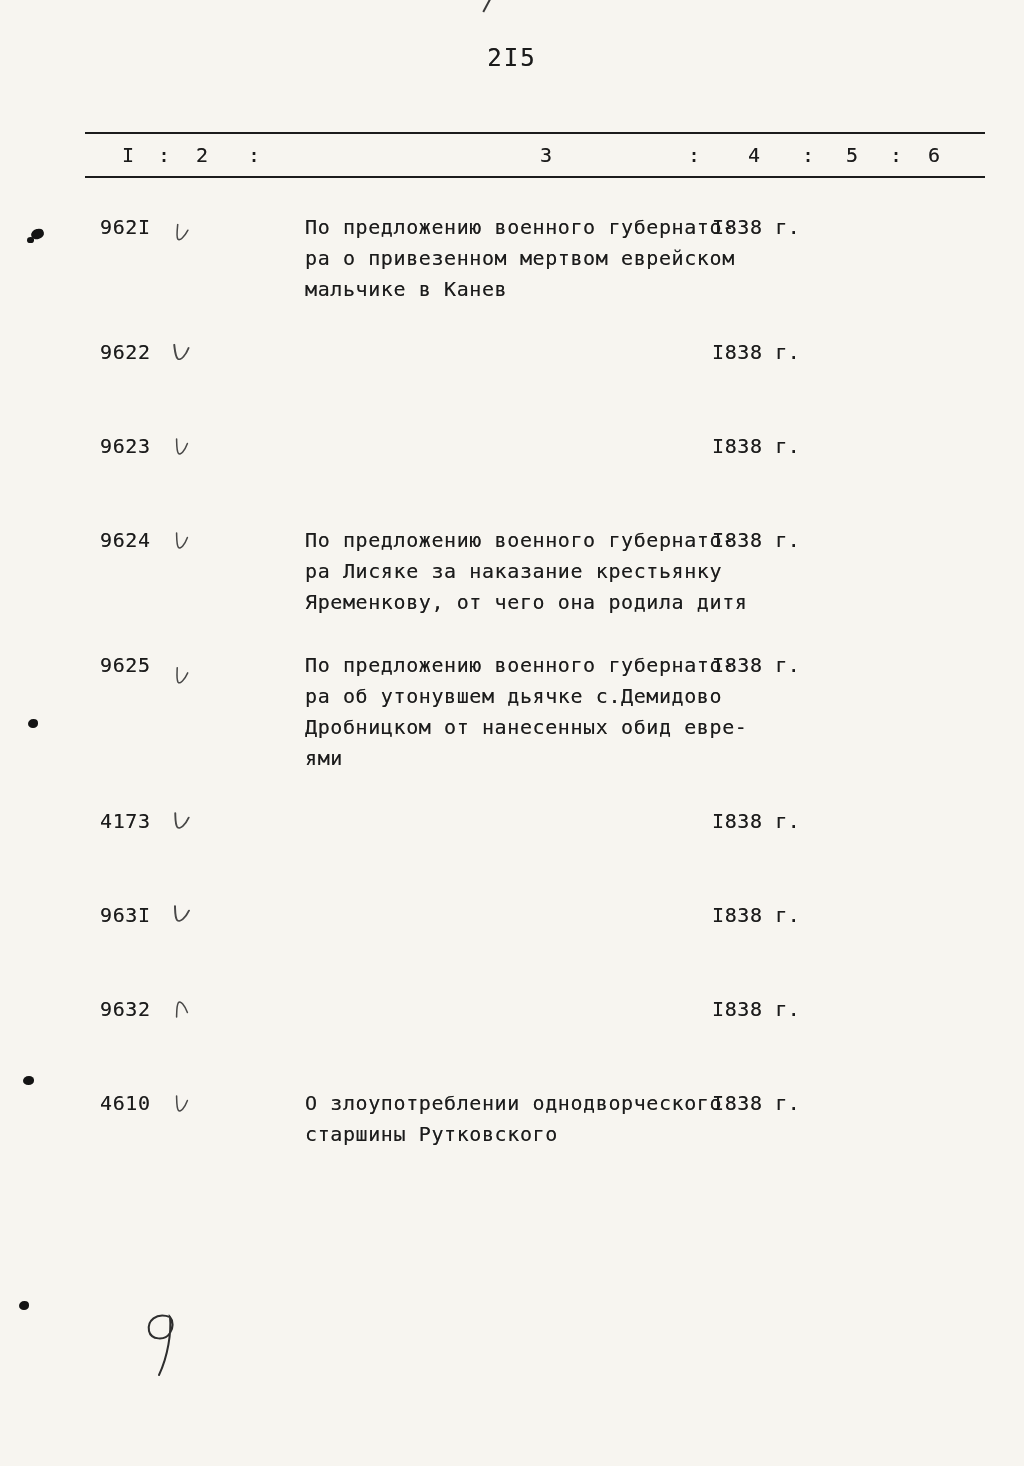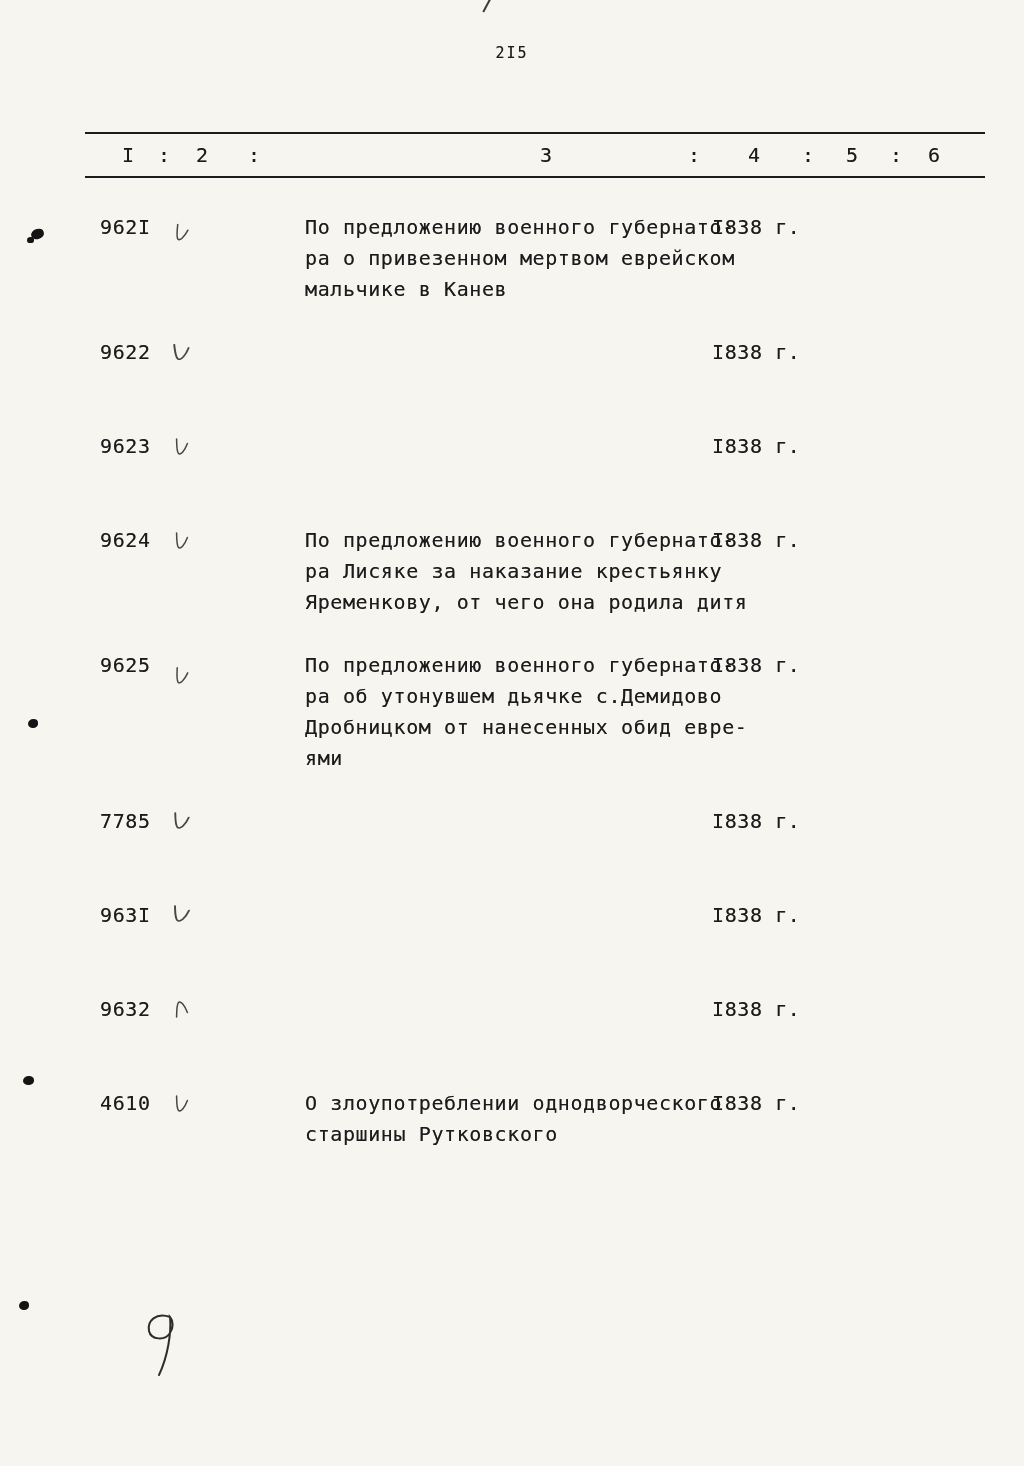--- a/index.html
+++ b/index.html
@@ -9,21 +9,21 @@
     background:#f7f5f0;
     font-family:"DejaVu Sans Mono", "Liberation Mono", monospace;
     color:#1b1b1b;
     position:relative;
     overflow:hidden;
     text-shadow:0 0 0.5px rgba(25,25,25,.55);
   }
 
   .page-number {
     position:absolute; top:44px; left:0; width:100%;
-    text-align:center; font-size:15px; letter-spacing:2px;
+    text-align:center; font-size:24px; letter-spacing:2px;
   }
 
   
   .table-header { position:absolute; top:132px; left:0; width:100%; height:48px; font-size:20px; }
   .rule { position:absolute; left:85px; width:900px; height:2px; background:#1c1c1c; }
   .rule-top { top:0; }
   .rule-bottom { top:44px; }
   .hcell { position:absolute; top:11px; letter-spacing:1px; }
 
   
@@ -140,21 +140,21 @@
     </div>
     <div class="desc">По предложению военного губернато-
 ра об утонувшем дьячке с.Демидово
 Дробницком от нанесенных обид евре-
 ями</div>
     <span class="year">I838 г.</span>
   </div>
 
   <div class="entry">
     <div class="num-wrap">
-      <span class="num">7785</span>
+      <span class="num">4173</span>
       <span class="mark"><svg width="18" height="20" viewBox="0 0 20 22">
             <path d="M4 1 C4.2 8 4 14 6 17 C8.5 19.5 13 14 16 6"></path>
           </svg></span>
     </div>
     <span class="year">I838 г.</span>
   </div>
 
   <div class="entry">
     <div class="num-wrap">
       <span class="num">963I</span>

